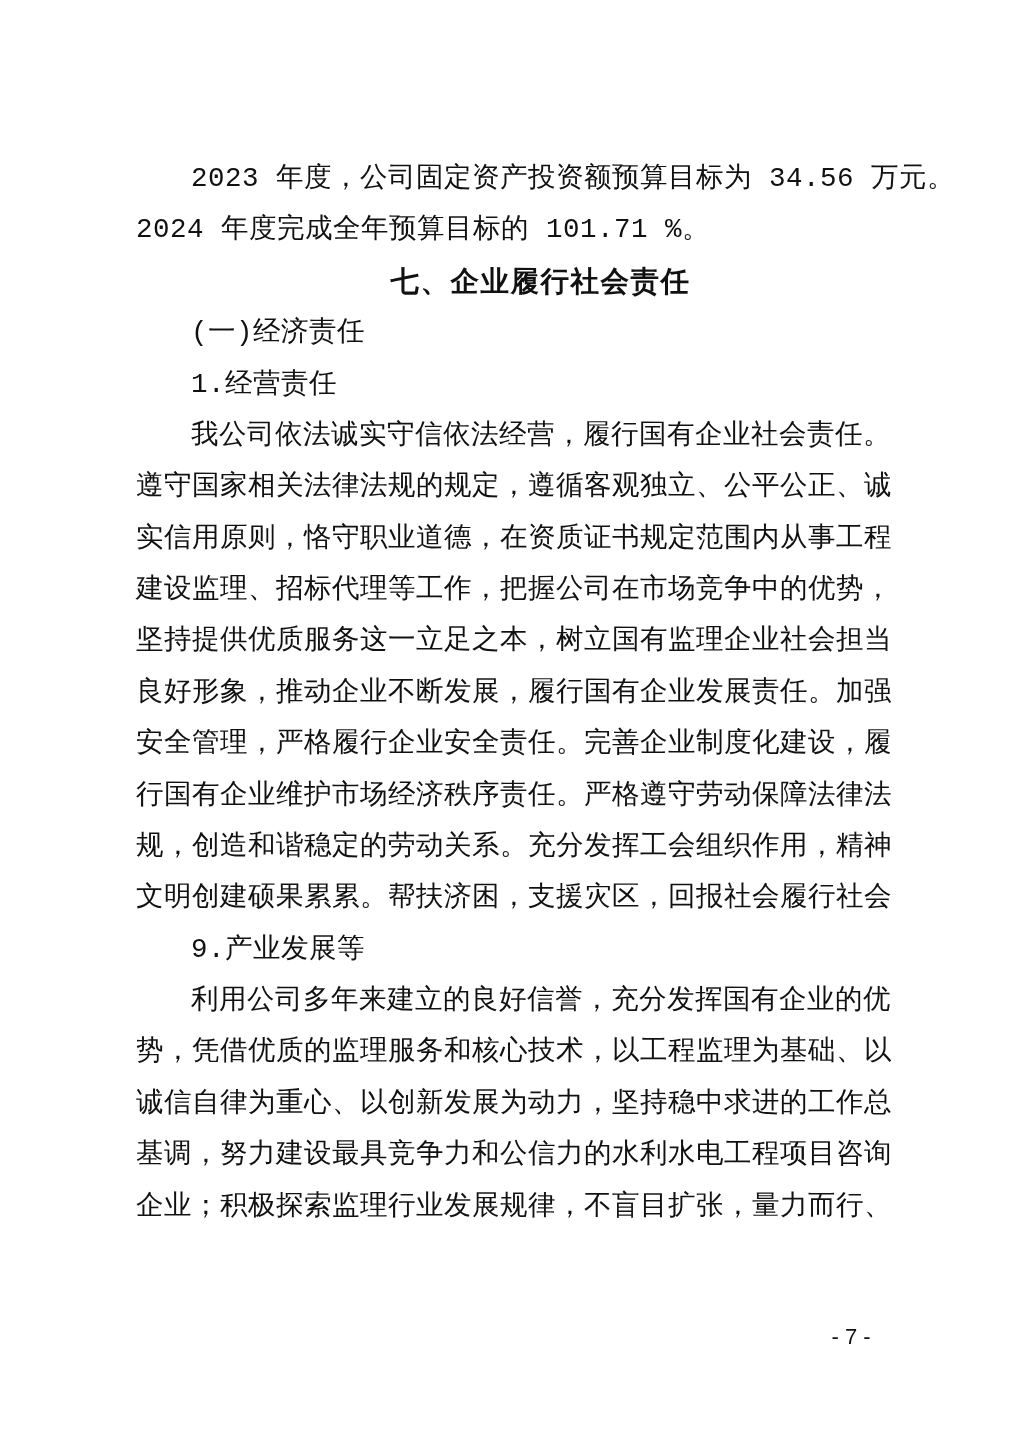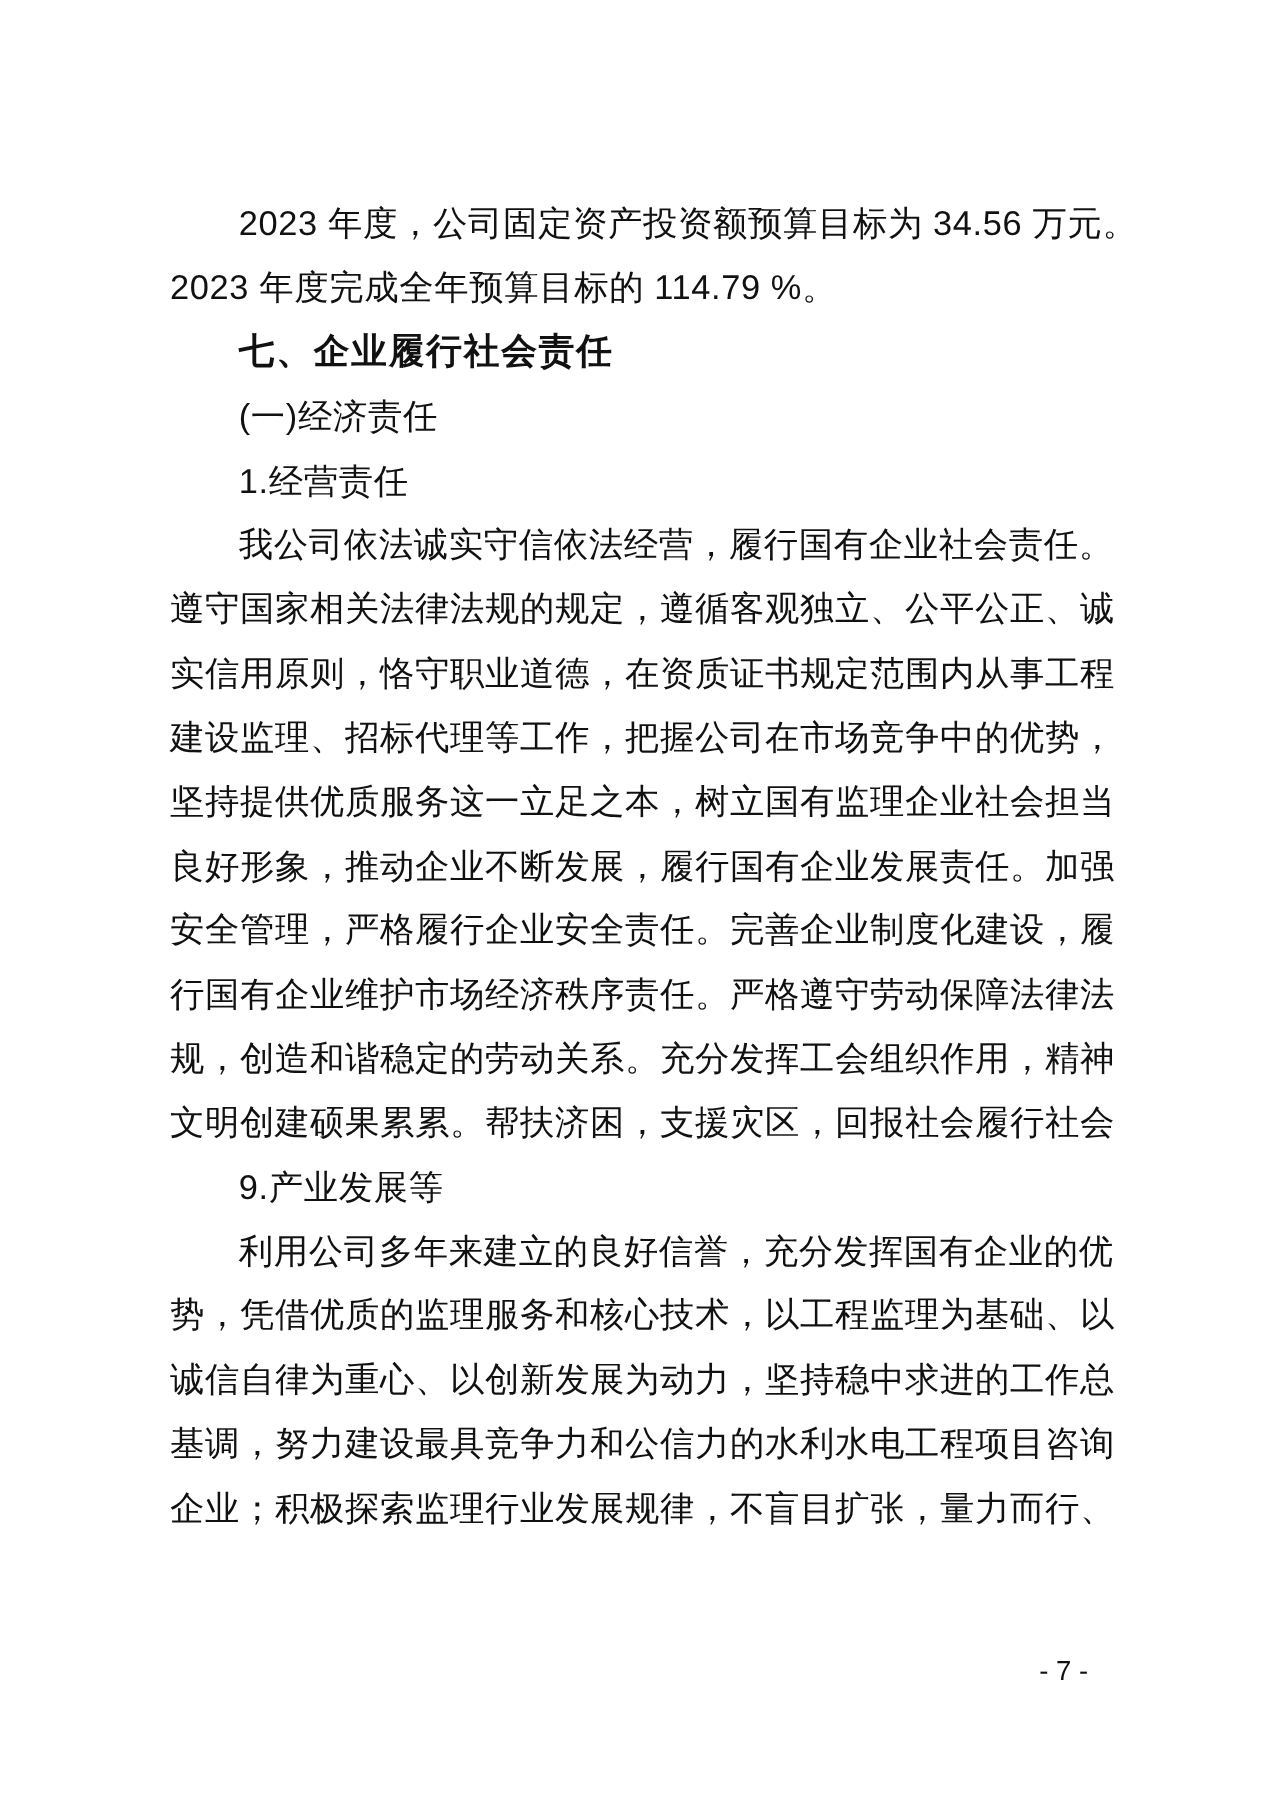--- a/index.html
+++ b/index.html
@@ -21,39 +21,40 @@
     left: 136px;
     top: 153px;
     width: 754px;
   }
   .line {
     height: 51.38px;
     line-height: 51.38px;
     font-size: 27.5px;
     letter-spacing: 0.5px;
     white-space: nowrap;
-    font-family: Liberation Sans, sans-serif;
+    font-family: Liberation Mono, monospace;
   }
   .line.indent {
     padding-left: 55px;
   }
   
   .line.justify {
     display: flex;
     justify-content: space-between;
     align-items: baseline;
   }
   .line.justify span {
     white-space: pre;
   }
   .line.heading {
     font-family: "Liberation Sans", sans-serif;
     font-weight: 700;
     font-size: 28.5px;
     letter-spacing: 1.5px;
+    text-align: center;
   }
   .footer-pagenum {
     position: absolute;
     top: 1322px;
     left: 796px;
     width: 110px;
     height: 30px;
     line-height: 30px;
     text-align: center;
     font-size: 22px;
@@ -83,21 +84,21 @@
         <span>预</span>
         <span>算</span>
         <span>目</span>
         <span>标</span>
         <span>为</span>
         <span> 34.56 </span>
         <span>万</span>
         <span>元</span>
         <span>。</span>
       </div>
-    <div class="line">2023 年度完成全年预算目标的 114.79 %。</div>
+    <div class="line">2024 年度完成全年预算目标的 101.71 %。</div>
     <div class="line indent heading">七、企业履行社会责任</div>
     <div class="line indent">(一)经济责任</div>
     <div class="line indent">1.经营责任</div>
     <div class="line indent justify">
         <span>我</span>
         <span>公</span>
         <span>司</span>
         <span>依</span>
         <span>法</span>
         <span>诚</span>

